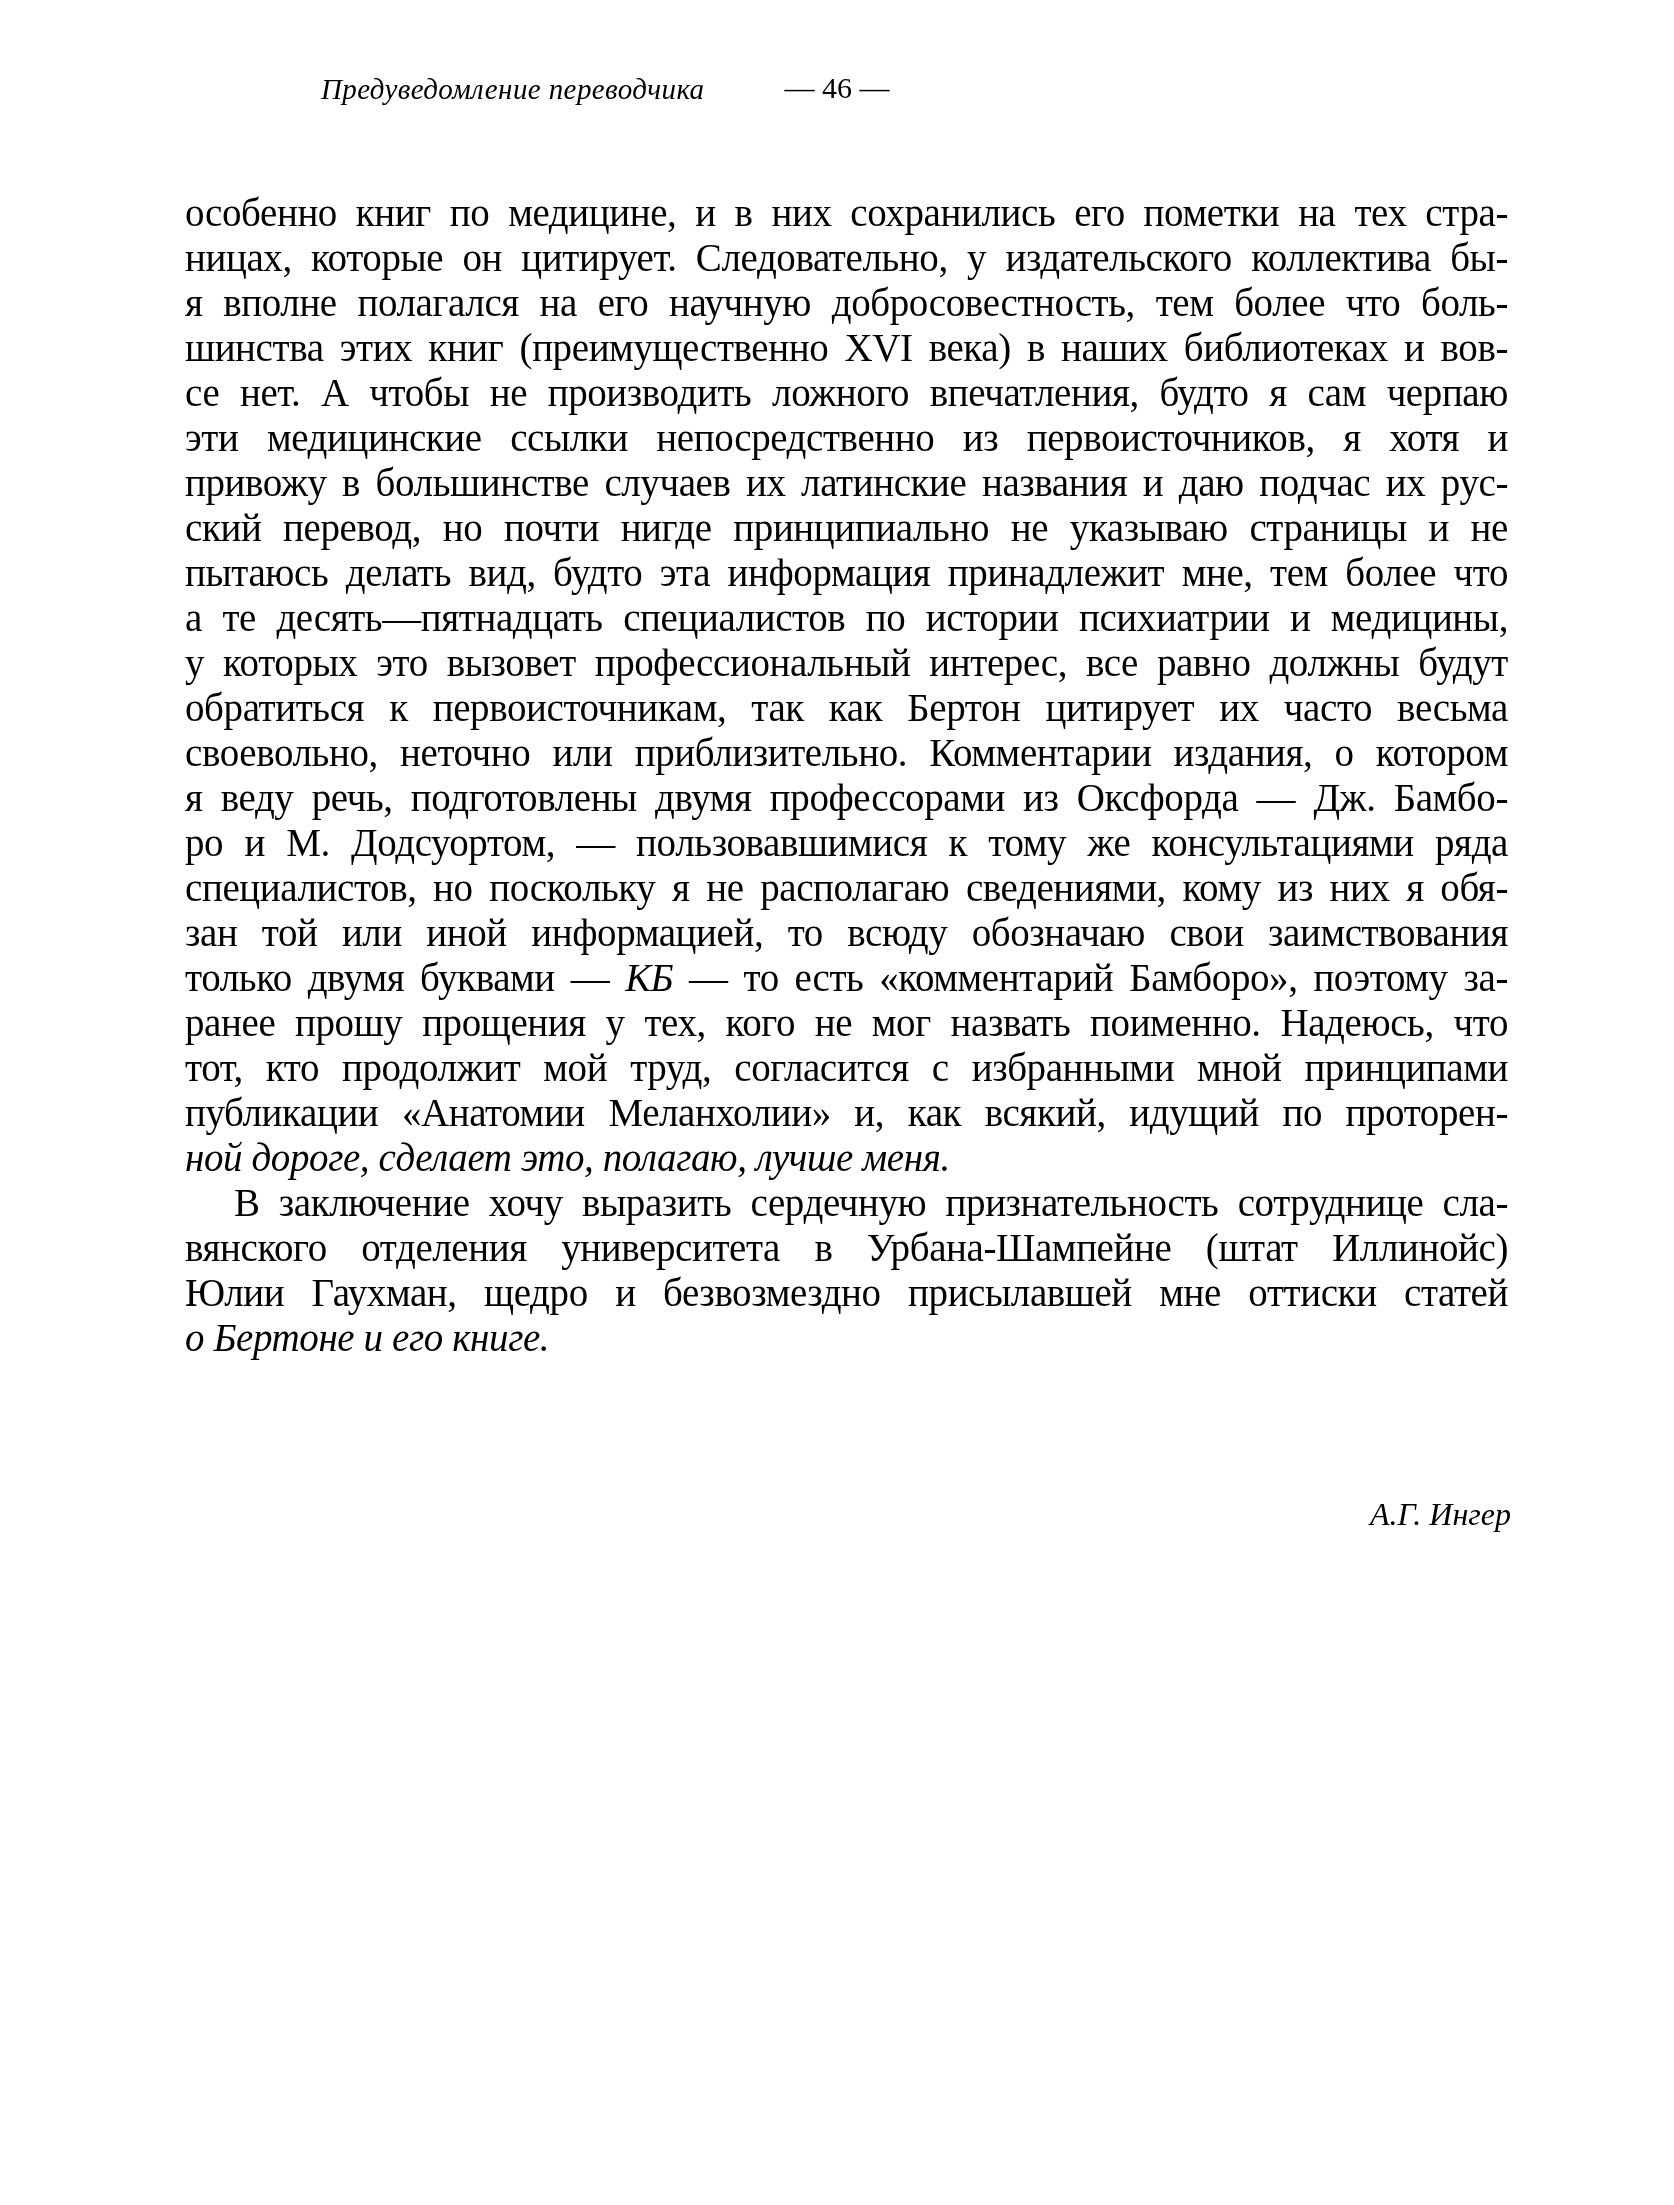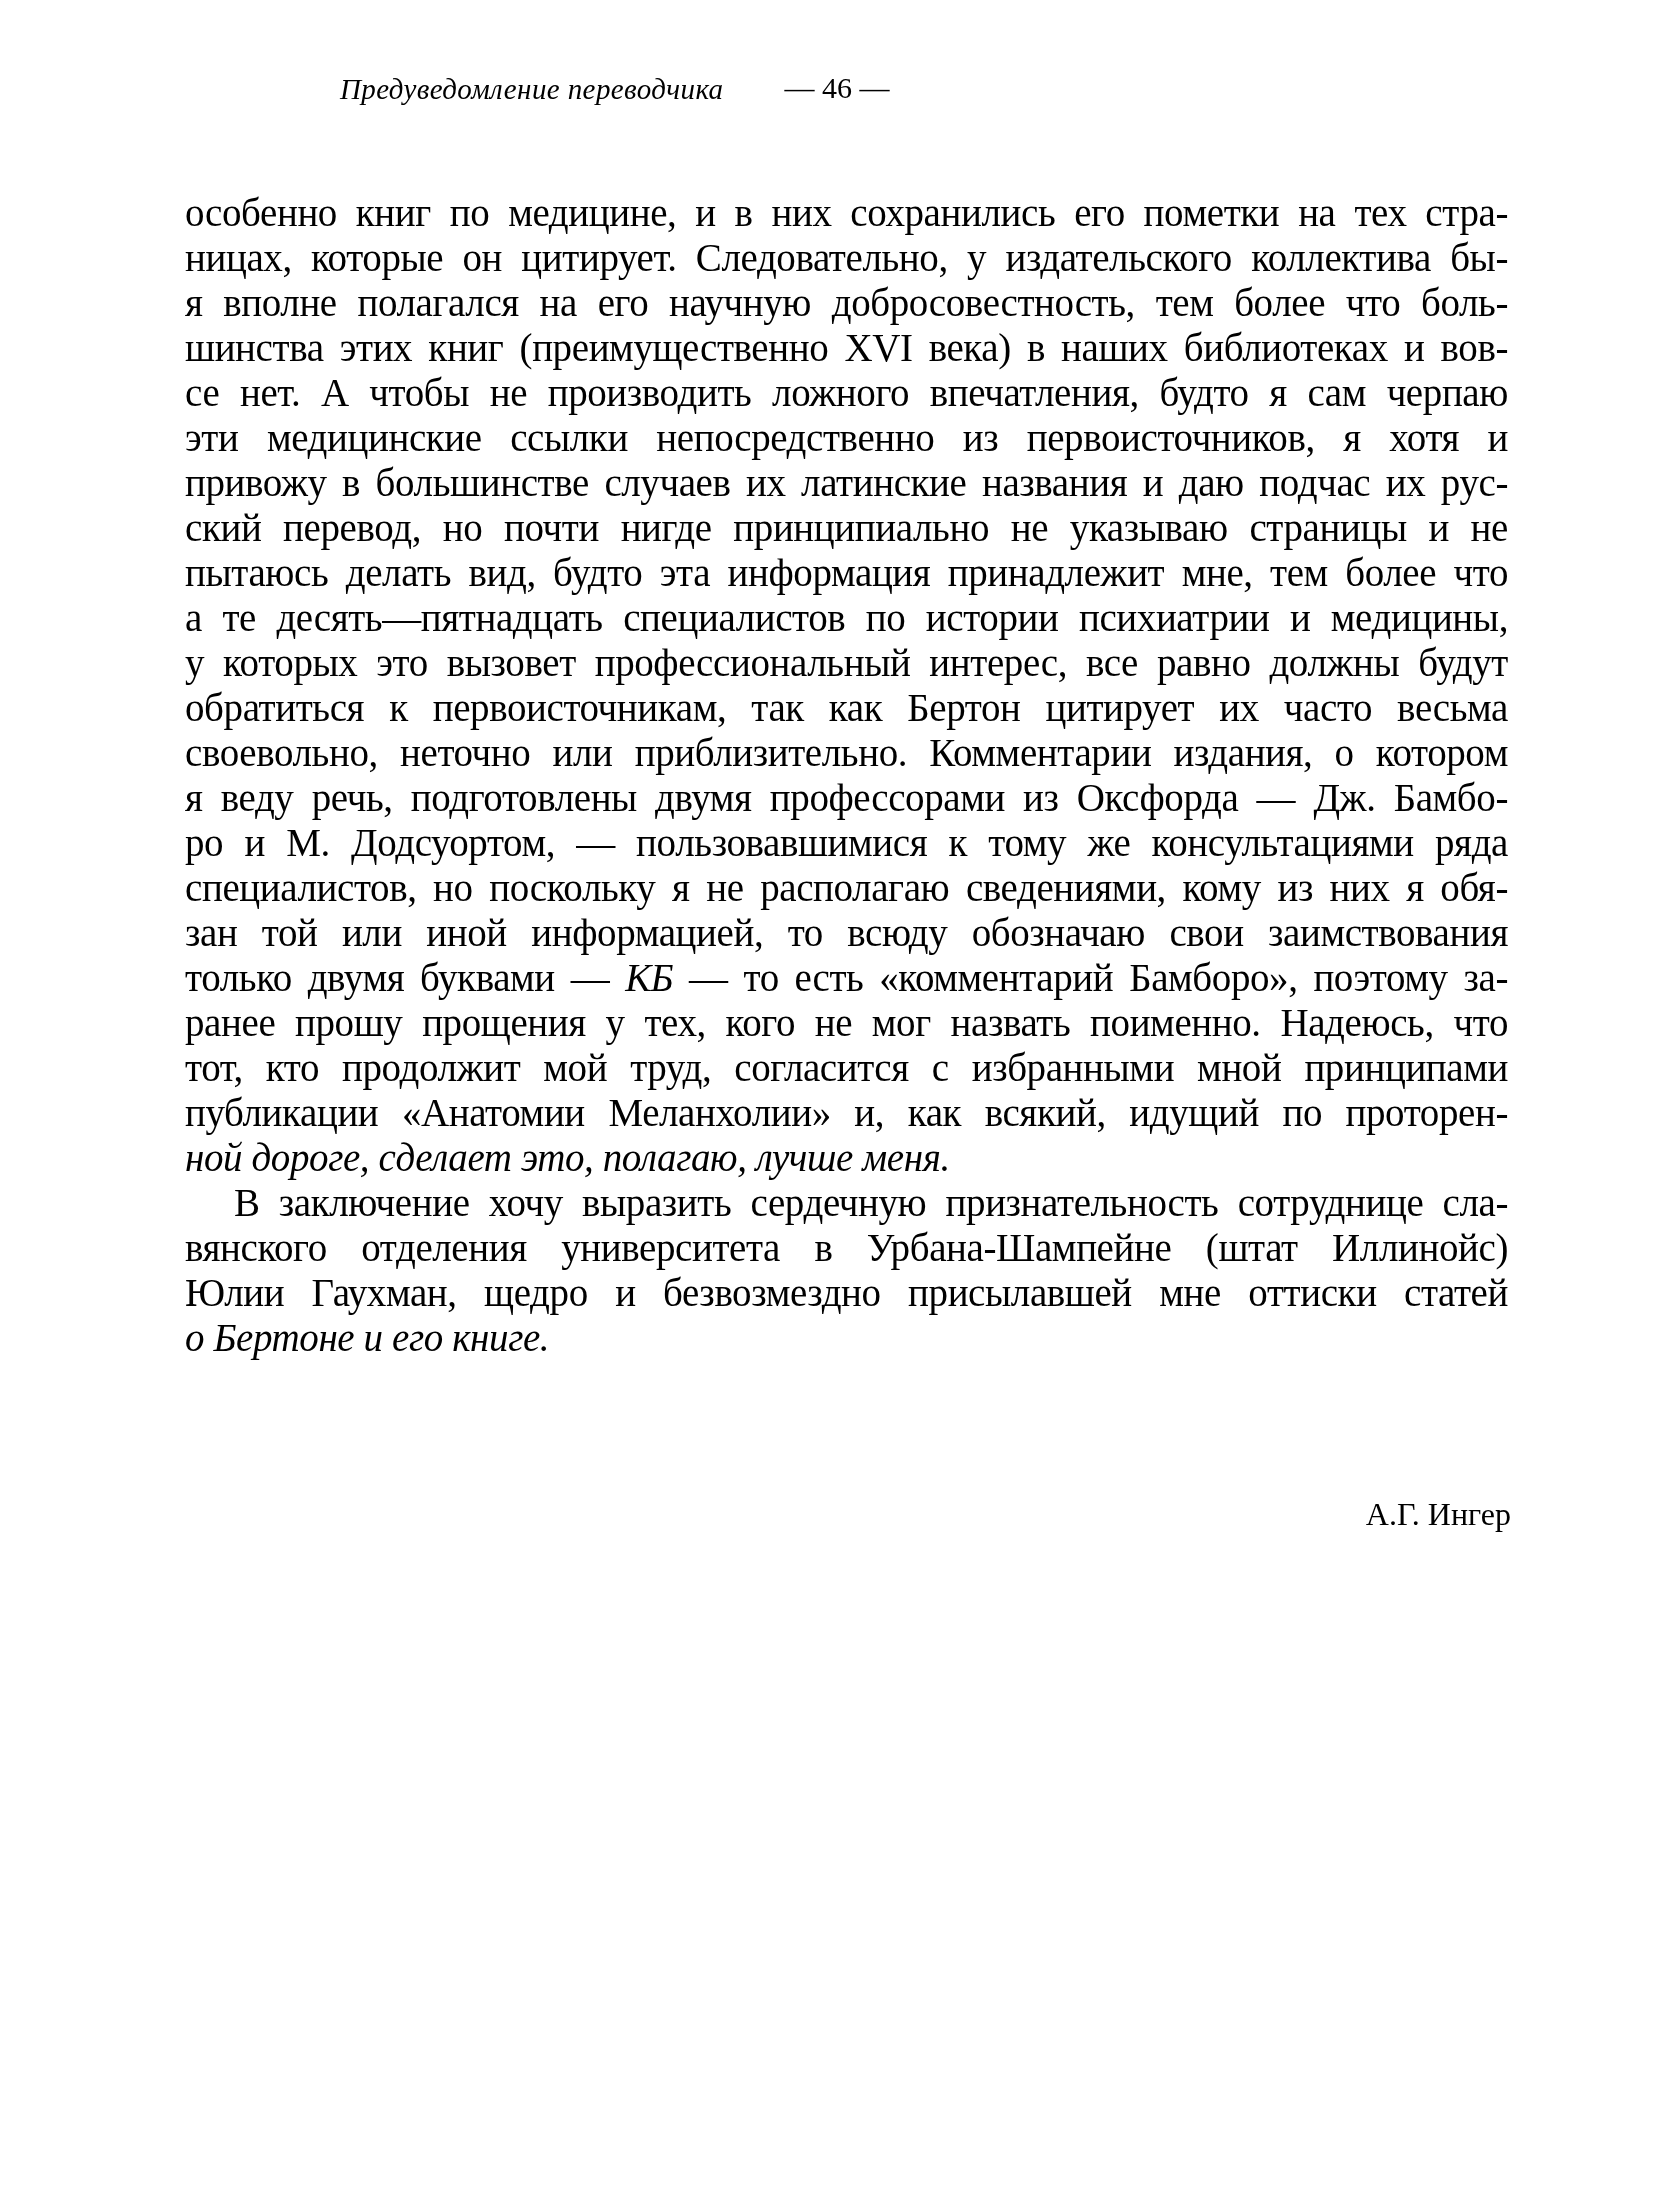--- a/index.html
+++ b/index.html
@@ -11,21 +11,21 @@
     position: relative;
     width: 1674px;
     height: 2359px;
     background: #ffffff;
     color: #000000;
     font-family: "Liberation Serif", "DejaVu Serif", serif;
     overflow: hidden;
   }
   .running-title {
     position: absolute;
-    left: 340px;
+    left: 321px;
     top: 73px;
     font-size: 29px;
     font-style: italic;
     letter-spacing: 0.4px;
     white-space: nowrap;
     text-align: right;
   }
   .page-number {
     position: absolute;
     left: 50%;
@@ -59,20 +59,21 @@
     text-indent: 49px;
   }
   .kb {
     font-style: italic;
   }
   .signature {
     position: absolute;
     right: 163px;
     top: 1496px;
     font-size: 32px;
+    font-style: italic;
     white-space: nowrap;
   }
 </style>
 </head>
 <body>
 
 <div class="page">
 
   <div class="running-title">Предуведомление переводчика</div>
 

